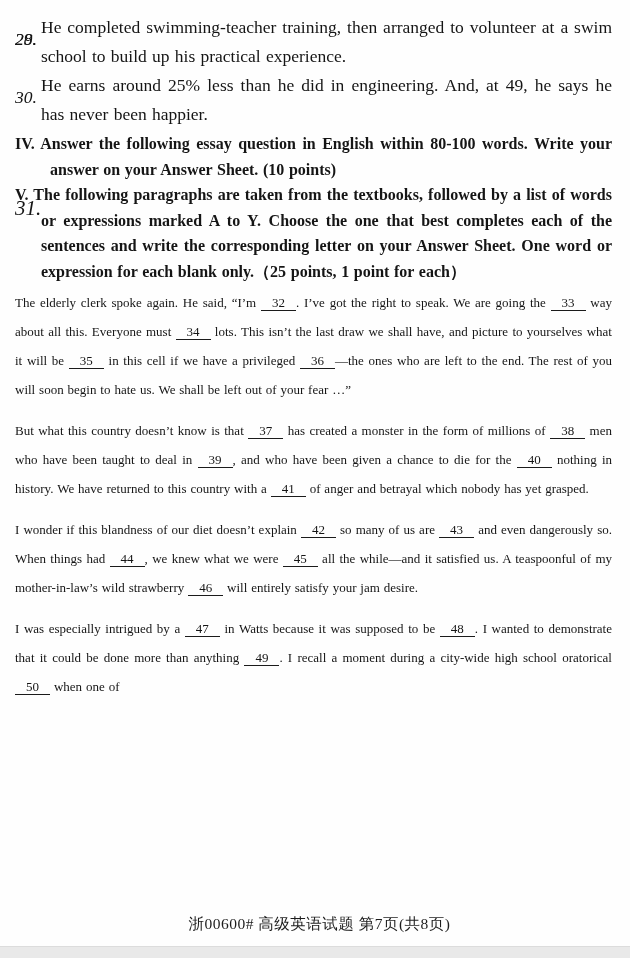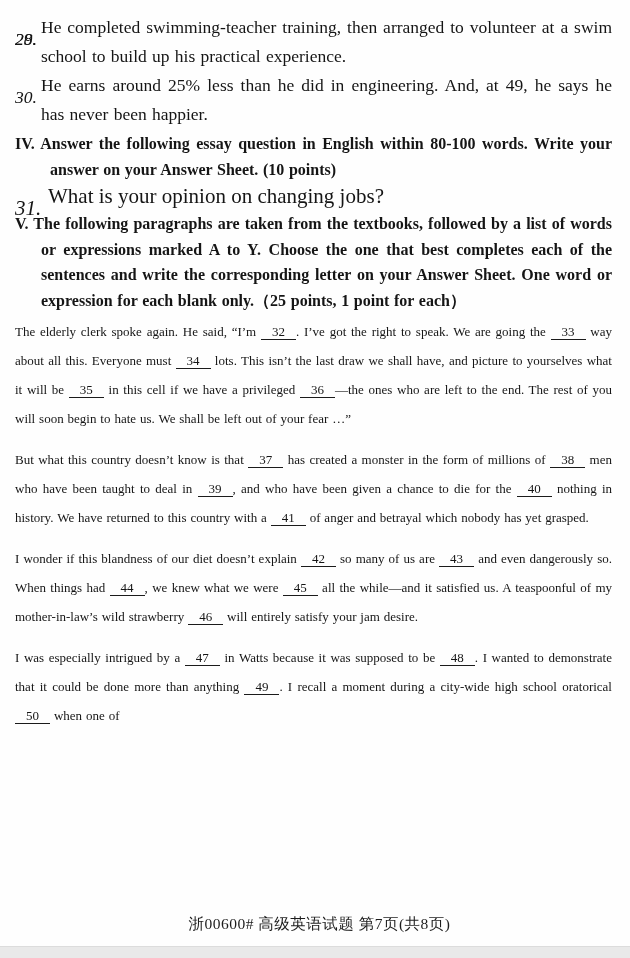--- a/index.html
+++ b/index.html
@@ -99,21 +99,20 @@
     </div>
 
     <div class="sec-head iv">
       <span>IV.</span>
       <span> </span>
       <span>Answer the following essay question in English within 80-100 words. Write your answer on your Answer Sheet. (10 points)</span>
     </div>
 
     <div class="q31">
       <span class="q-num">31.</span>
-      <span>What is your opinion on changing jobs?</span>
     </div>
 
     <div class="sec-head v">
       <span>V.</span>
       <span> </span>
       <span>The following paragraphs are taken from the textbooks, followed by a list of words or expressions marked A to Y. Choose the one that best completes each of the sentences and write the corresponding letter on your Answer Sheet. One word or expression for each blank only.（25 points, 1 point for each）</span>
     </div>
 
     <p class="cloze first">The elderly clerk spoke again. He said, “I’m <span class="blank">32</span>. I’ve got the right to speak. We are going the <span class="blank">33</span> way about all this. Everyone must <span class="blank">34</span> lots. This isn’t the last draw we shall have, and picture to yourselves what it will be <span class="blank">35</span> in this cell if we have a privileged <span class="blank">36</span>—the ones who are left to the end. The rest of you will soon begin to hate us. We shall be left out of your fear …”</p>
 

